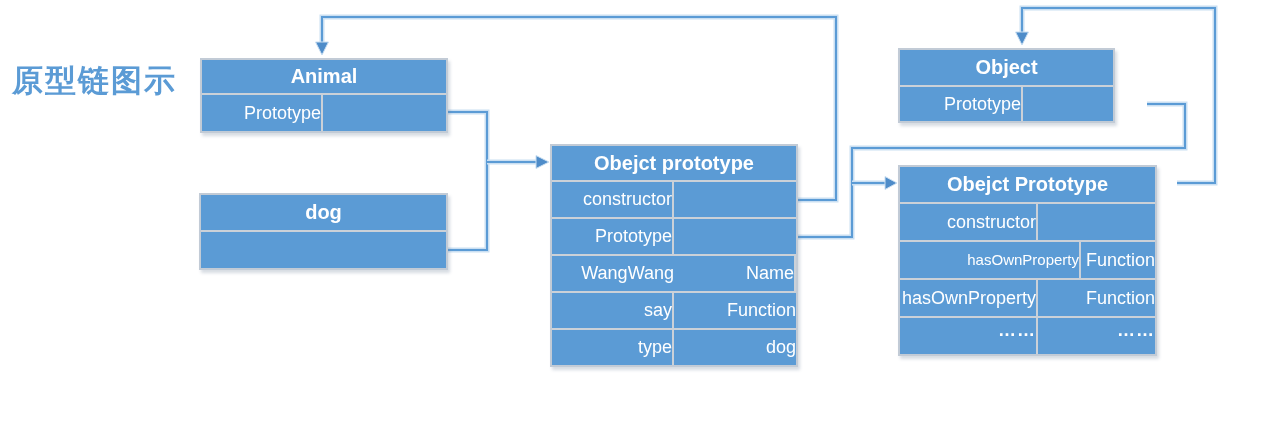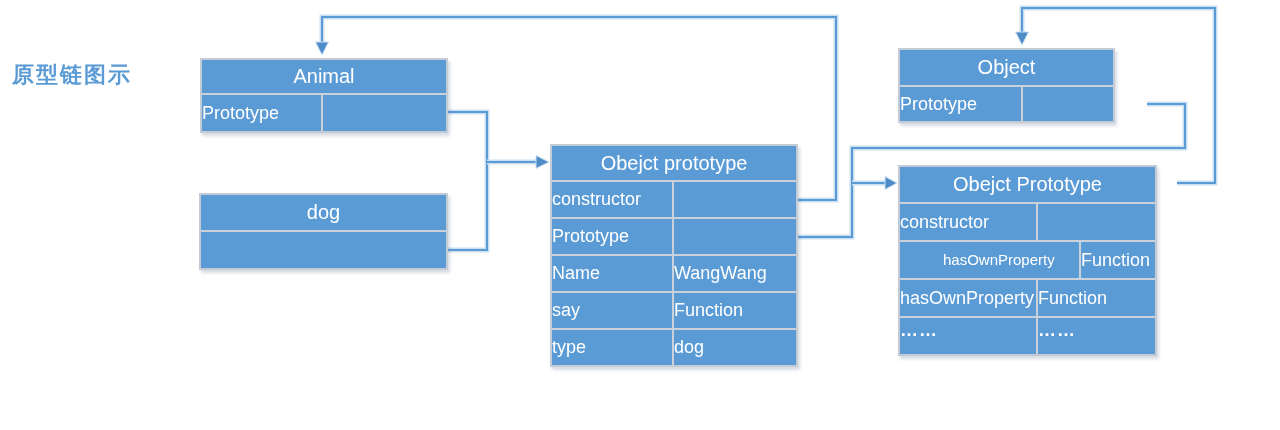--- a/index.html
+++ b/index.html
@@ -18,43 +18,43 @@
     font-family:"Liberation Sans", sans-serif;}
   #canvas{position:relative;width:1280px;height:430px;background:#fff;}
 
   #wires{position:absolute;left:0;top:0;width:1280px;height:430px;z-index:1;}
   #wires path.halo{fill:none;stroke:var(--connector-halo);stroke-width:5;}
   #wires path.line{fill:none;stroke:var(--connector);stroke-width:2;}
   #wires polygon.arrow{fill:var(--arrow);stroke:var(--connector-halo);stroke-width:1;}
 
   .diagram-title{
     position:absolute;left:12px;top:60px;z-index:2;
-    font-size:22px;font-weight:700;letter-spacing:2px;
+    font-size:31px;font-weight:700;letter-spacing:2px;
     color:var(--title-color);white-space:nowrap;
   }
 
   .tbl{
     position:absolute;z-index:2;
     background:var(--box-fill);
     border:2px solid var(--box-border);
     box-shadow:2px 3px 3px rgba(110,130,155,0.28);
     color:var(--text);
   }
   .hdr{
     height:var(--hh,36px);line-height:var(--hh,36px);
-    text-align:center;font-size:20px;font-weight:400;
+    text-align:center;font-size:20px;font-weight:700;
     white-space:nowrap;overflow:hidden;
   }
   .row{
     display:flex;height:var(--rh,37px);
     border-top:2px solid var(--grid-line);
   }
   .cell{
     line-height:calc(var(--rh,37px) - 2px);
-    text-align:left;font-size:18px;
+    text-align:right;font-size:18px;
     white-space:nowrap;overflow:hidden;
   }
   .k{width:var(--kw,124px);border-right:2px solid var(--grid-line);}
   .v{flex:1;}
   .cell.sm{font-size:15px;margin-left:43px;}
   .cell.dots{font-weight:700;letter-spacing:1px;line-height:calc(var(--rh,37px) - 14px);}
 </style>
 </head>
 <body>
 
@@ -106,22 +106,22 @@
     <div class="hdr">Obejct prototype</div>
     <div class="row">
       <div class="cell k">constructor</div>
       <div class="cell v"></div>
     </div>
     <div class="row">
       <div class="cell k">Prototype</div>
       <div class="cell v"></div>
     </div>
     <div class="row">
+      <div class="cell v">WangWang</div>
       <div class="cell k">Name</div>
-      <div class="cell v">WangWang</div>
     </div>
     <div class="row">
       <div class="cell k">say</div>
       <div class="cell v">Function</div>
     </div>
     <div class="row">
       <div class="cell k">type</div>
       <div class="cell v">dog</div>
     </div>
   </div>

